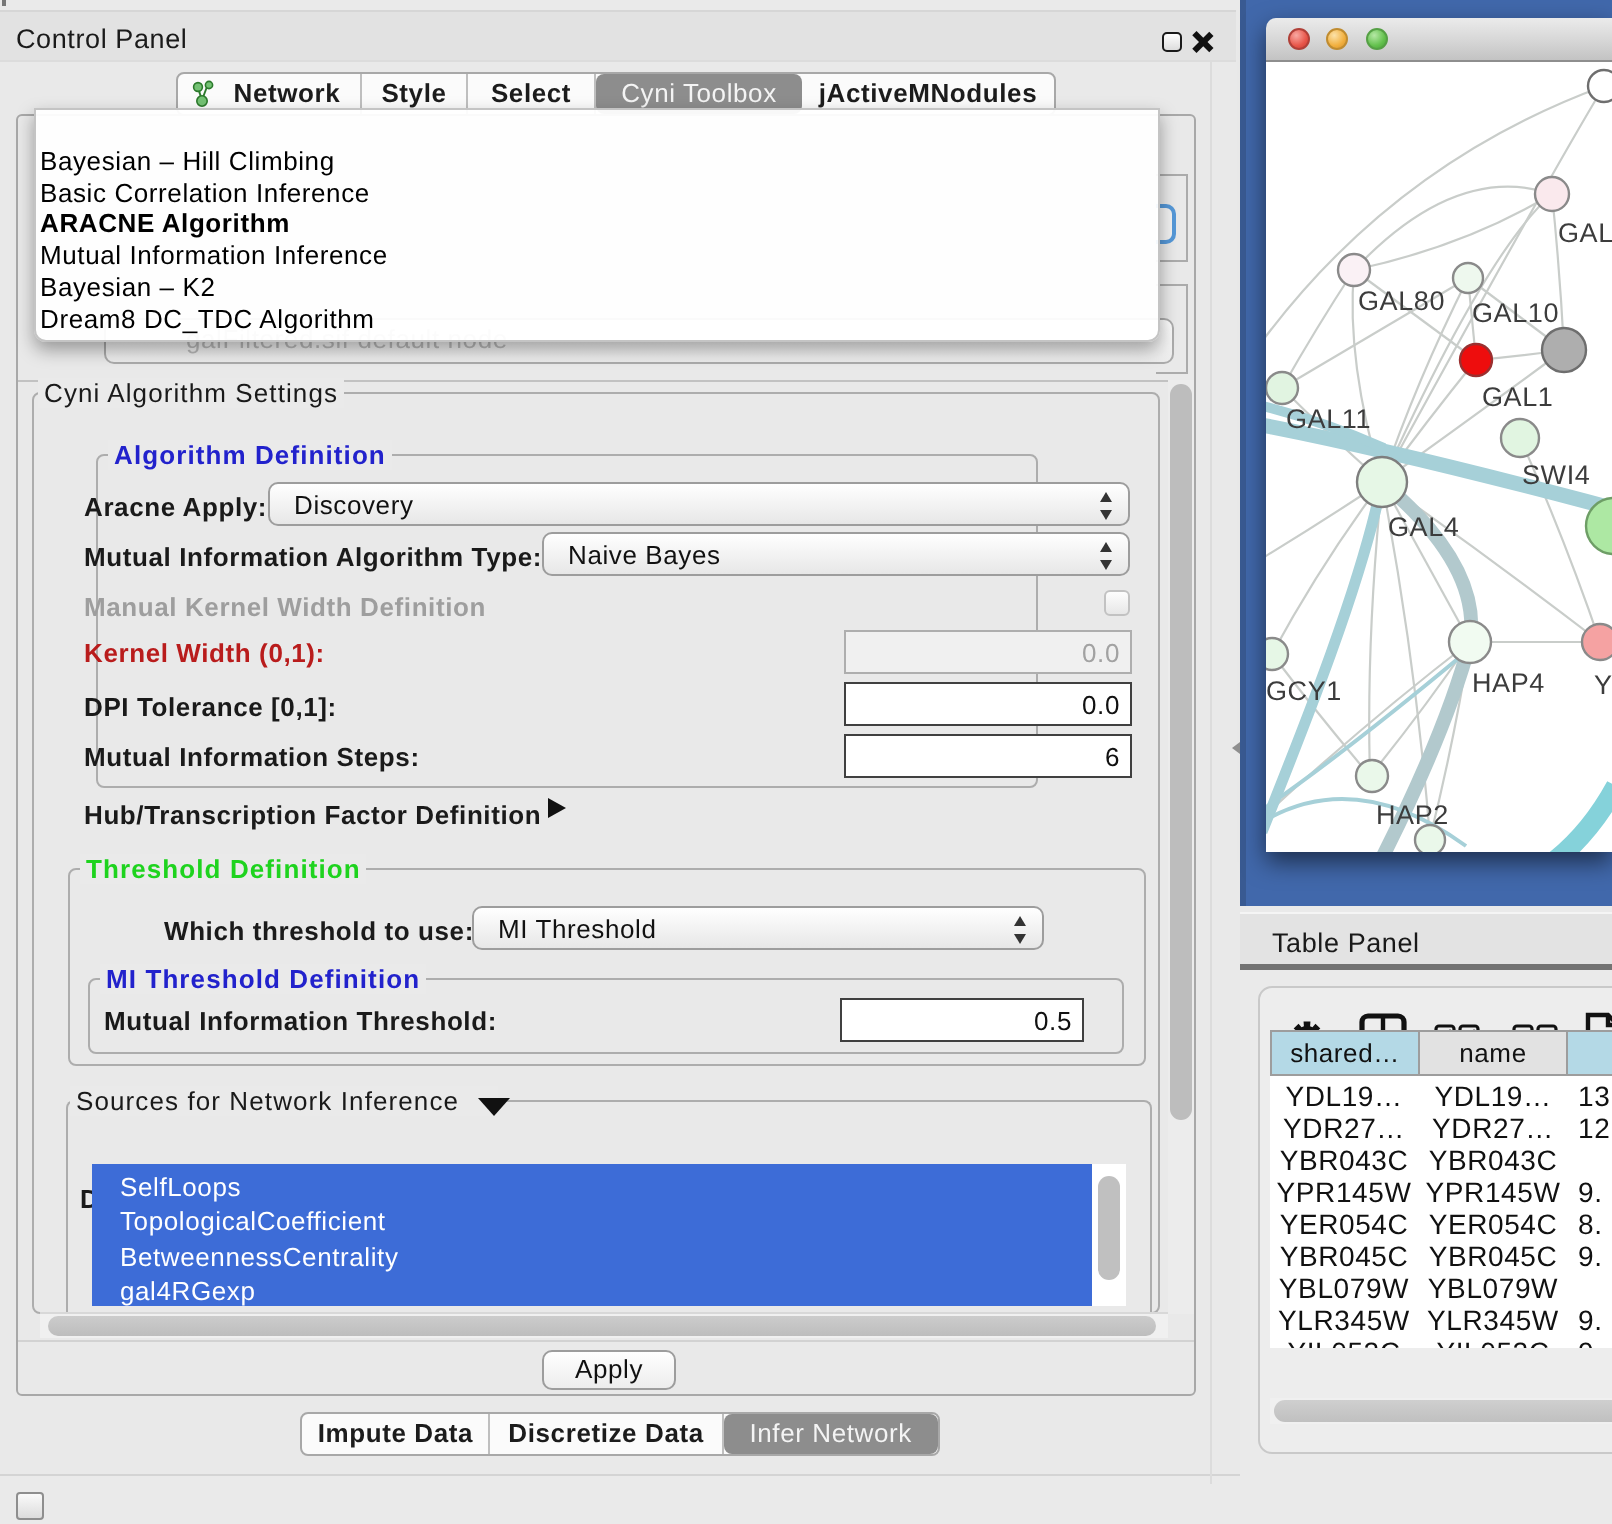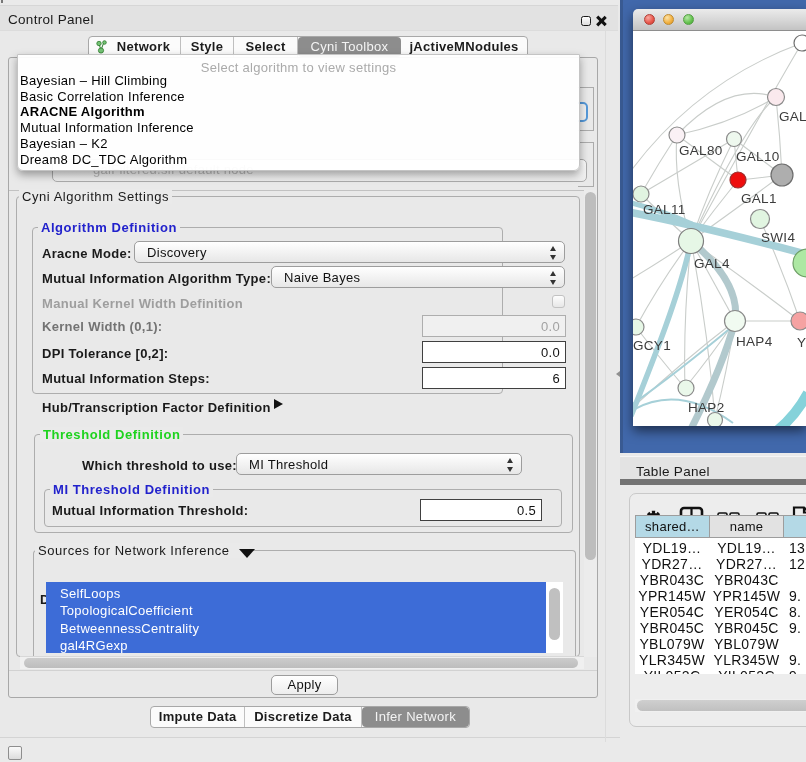--- a/index.html
+++ b/index.html
@@ -58,59 +58,58 @@
 <div class="abs" style="left:578px;top:60px;width:17px;height:140px;overflow:hidden;">
   <div class="abs" style="left:-18px;top:27px;width:34px;height:44px;border:1px solid #ababab;"></div>
   <div class="abs" style="left:-18px;top:82px;width:34px;height:45px;border:1px solid #ababab;"></div>
   <div class="abs" style="left:-6px;top:42px;width:16px;height:20px;border:2.5px solid #5598d8;border-radius:5px;background:#f2f2f2;"></div>
 </div>
 <div class="abs" style="left:52px;top:159px;width:535px;height:23px;border:1px solid #ababab;border-radius:5px;background:linear-gradient(180deg,#fdfdfd,#ececec);">
   <div class="abs" style="left:40px;top:2px;font-size:13px;color:rgba(150,150,150,0.6);">galFiltered.sif default node</div>
 </div>
 
 <div class="abs" style="left:17px;top:54px;width:563px;height:117px;background:rgba(255,255,255,0.94);border:1px solid #c4c4c4;border-radius:0 0 6px 6px;box-shadow:0 4px 9px rgba(0,0,0,0.35);">
-  <div style="position:absolute;top:5px;width:100%;text-align:center;font-size:13px;color:#aaaaaa;">Select algorithm to view settings</div>
   <div style="position:absolute;left:2px;top:18px;font-size:13px;color:#000;line-height:15.7px;white-space:nowrap;">
     Bayesian – Hill Climbing<br>
     Basic Correlation Inference<br>
     <b>ARACNE Algorithm</b><br>
     Mutual Information Inference<br>
     Bayesian – K2<br>
     Dream8 DC_TDC Algorithm
   </div>
 </div>
 
 <div class="abs" style="left:9px;top:190px;width:588px;height:1px;background:#c2c2c2;"></div>
 <div class="group" style="left:16px;top:196px;width:564px;height:461px;">
   <div class="gtitle" style="left:2px;color:#1a1a1a;">Cyni Algorithm Settings</div>
 </div>
 
-<div class="group" style="left:32px;top:227px;width:471px;height:167px;">
+<div class="group" style="left:48px;top:227px;width:471px;height:167px;">
   <div class="gtitle" style="left:5px;color:#2222cc;font-weight:bold;">Algorithm Definition</div>
 </div>
 
-<div class="b13 abs" style="left:42px;top:246px;">Aracne Mode:</div>
+<div class="b13 abs" style="left:42px;top:246px;">Aracne Apply:</div>
 <div class="combo" style="left:134px;top:241px;width:431px;height:22px;">
     <span class="ctext">Discovery</span>
     <span class="carr"></span>
   </div>
 
 <div class="b13 abs" style="left:42px;top:271px;">Mutual Information Algorithm Type:</div>
 <div class="combo" style="left:271px;top:266px;width:294px;height:22px;">
     <span class="ctext">Naive Bayes</span>
     <span class="carr"></span>
   </div>
 
 <div class="b13 abs" style="left:42px;top:296px;color:#9e9e9e;">Manual Kernel Width Definition</div>
 <div class="abs" style="left:552px;top:295px;width:13px;height:13px;border:1px solid #c2c2c2;border-radius:3px;background:linear-gradient(180deg,#fdfdfd,#e7e7e7);"></div>
 
-<div class="b13 abs" style="left:42px;top:319px;color:#737373;">Kernel Width (0,1):</div>
+<div class="b13 abs" style="left:42px;top:319px;color:#b91c1c;">Kernel Width (0,1):</div>
 <div class="fieldd" style="left:422px;top:315px;width:144px;height:22px;">0.0</div>
 
-<div class="b13 abs" style="left:42px;top:346px;">DPI Tolerance [0,2]:</div>
+<div class="b13 abs" style="left:42px;top:346px;">DPI Tolerance [0,1]:</div>
 <div class="field" style="left:422px;top:341px;width:144px;height:22px;">0.0</div>
 
 <div class="b13 abs" style="left:42px;top:371px;">Mutual Information Steps:</div>
 <div class="field" style="left:422px;top:367px;width:144px;height:22px;">6</div>
 
 <div class="b13 abs" style="left:42px;top:400px;">Hub/Transcription Factor Definition</div>
 <div class="abs" style="left:274px;top:399px;width:0;height:0;border-top:5.5px solid transparent;border-bottom:5.5px solid transparent;border-left:9px solid #111;"></div>
 
 <div class="group" style="left:34px;top:434px;width:539px;height:99px;">
   <div class="gtitle" style="left:5px;color:#1ed31e;font-weight:bold;">Threshold Definition</div>
@@ -241,21 +240,21 @@
         <text x="0" y="319">GCY1</text>
         <text x="103" y="315">HAP4</text>
         <text x="164" y="316">YE</text>
         <text x="55" y="381">HAP2</text>
       </g>
     </svg>
   </div>
 </div>
 
 <div class="abs" style="left:620px;top:453px;width:186px;height:309px;background:#eaeaea;"></div>
-<div class="abs" style="left:620px;top:456px;width:186px;height:29px;background:#e3e3e3;border-top:1px solid #f5f5f5;border-bottom:6px solid #737373;">
+<div class="abs" style="left:620px;top:456px;width:186px;height:29px;background:#e3e3e3;border-top:1px solid #f5f5f5;border-bottom:3px solid #737373;">
   <div class="abs" style="left:16px;top:7px;font-size:13.5px;color:#1a1a1a;">Table Panel</div>
 </div>
 
 <div class="abs" style="left:629px;top:493px;width:185px;height:234px;background:#ededed;border:1px solid #c9c9c9;border-radius:7px;"></div>
 
 <svg width="170" height="30" viewBox="0 0 170 30" style="position:absolute;left:636px;top:505px;">
   <g transform="translate(17.5,13.5) scale(0.85) translate(-9.5,-13.5)">
       <path fill="#111" fill-rule="evenodd" d="M7.47,4.42 L11.53,4.42 L11.32,7.16 A6.6,6.6 0 0 1 12.70,7.73 L14.48,5.65 L17.35,8.52 L15.27,10.30 A6.6,6.6 0 0 1 15.84,11.68 L18.58,11.47 L18.58,15.53 L15.84,15.32 A6.6,6.6 0 0 1 15.27,16.70 L17.35,18.48 L14.48,21.35 L12.70,19.27 A6.6,6.6 0 0 1 11.32,19.84 L11.53,22.58 L7.47,22.58 L7.68,19.84 A6.6,6.6 0 0 1 6.30,19.27 L4.52,21.35 L1.65,18.48 L3.73,16.70 A6.6,6.6 0 0 1 3.16,15.32 L0.42,15.53 L0.42,11.47 L3.16,11.68 A6.6,6.6 0 0 1 3.73,10.30 L1.65,8.52 L4.52,5.65 L6.30,7.73 A6.6,6.6 0 0 1 7.68,7.16 Z M9.5,10.2 A3.3,3.3 0 1 0 9.5,16.8 A3.3,3.3 0 1 0 9.5,10.2 Z"></path>
     </g>
   <g fill="none" stroke="#111">

